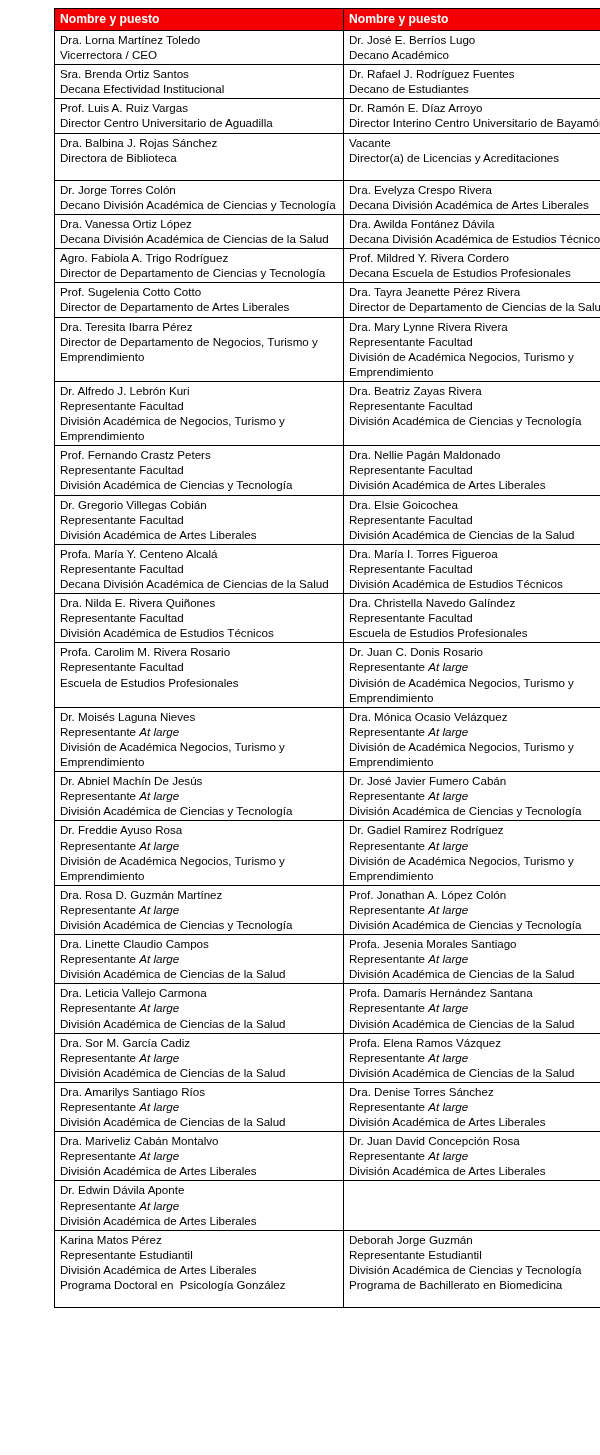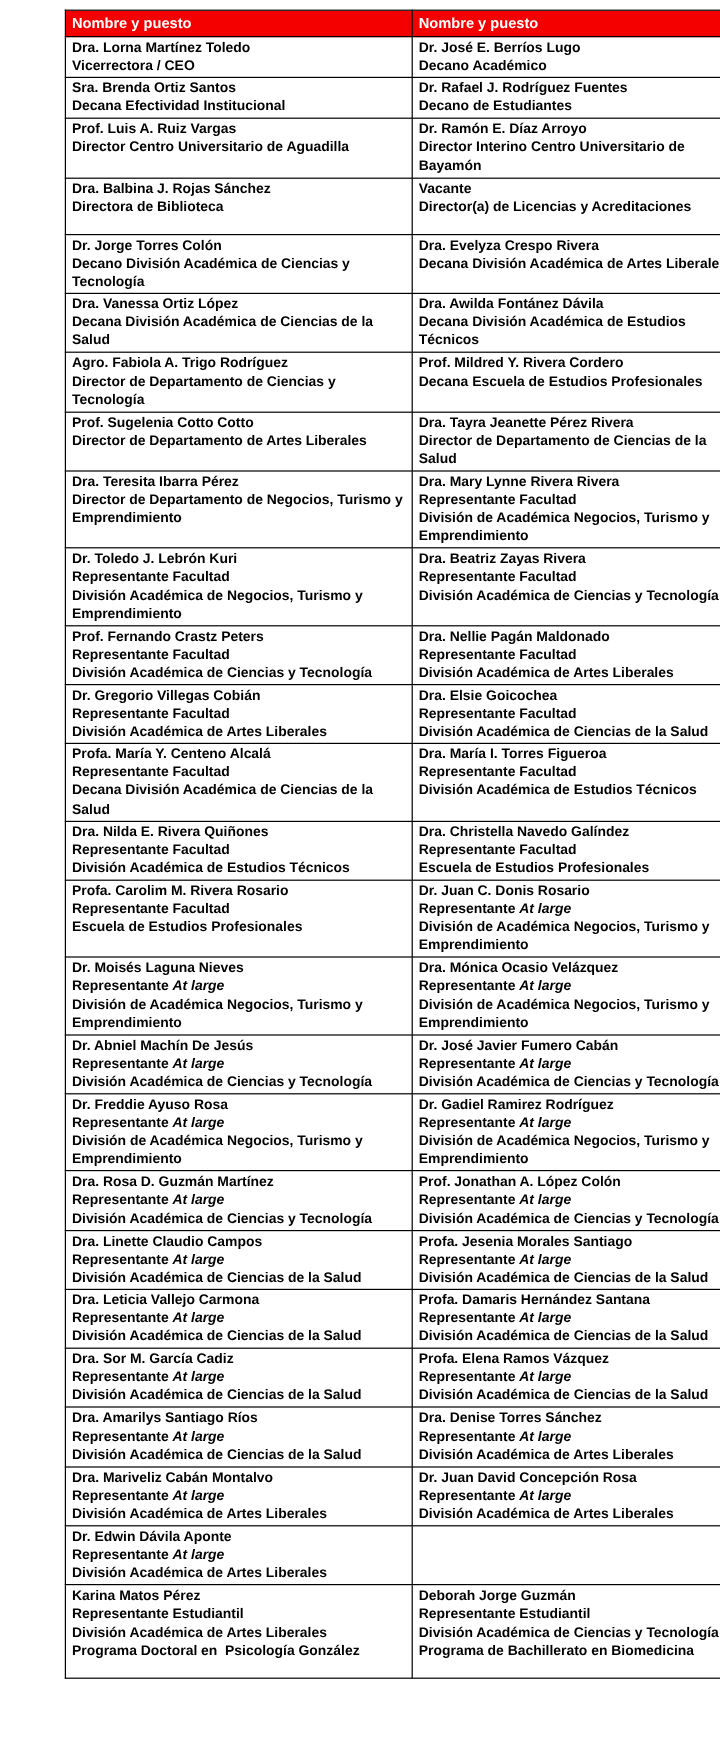--- a/index.html
+++ b/index.html
@@ -39,21 +39,21 @@
 
   table.roster th,
   table.roster td {
     border: 1.5px solid #000000;
     vertical-align: top;
     padding: 1px 4px 2px 5px;
     font-size: 11.6px;
     line-height: 15.1px;
     color: #000000;
     text-align: left;
-    font-weight: bold;
+    font-weight: normal;
     word-wrap: break-word;
     overflow-wrap: break-word;
   }
   table.roster thead th {
     background: #f50000;
     color: #ffffff;
     font-weight: bold;
     font-size: 12.2px;
     line-height: 16px;
     padding: 2px 4px 3px 5px;
@@ -173,21 +173,21 @@
               <span class="cell-line">Director de Departamento de Negocios, Turismo y Emprendimiento</span>
             </td>
             <td>
               <span class="cell-line">Dra. Mary Lynne Rivera Rivera</span>
               <span class="cell-line">Representante Facultad</span>
               <span class="cell-line">División de Académica Negocios, Turismo y Emprendimiento</span>
             </td>
           </tr>
           <tr>
             <td>
-              <span class="cell-line">Dr. Toledo J. Lebrón Kuri</span>
+              <span class="cell-line">Dr. Alfredo J. Lebrón Kuri</span>
               <span class="cell-line">Representante Facultad</span>
               <span class="cell-line">División Académica de Negocios, Turismo y Emprendimiento</span>
             </td>
             <td>
               <span class="cell-line">Dra. Beatriz Zayas Rivera</span>
               <span class="cell-line">Representante Facultad</span>
               <span class="cell-line">División Académica de Ciencias y Tecnología</span>
             </td>
           </tr>
           <tr>

